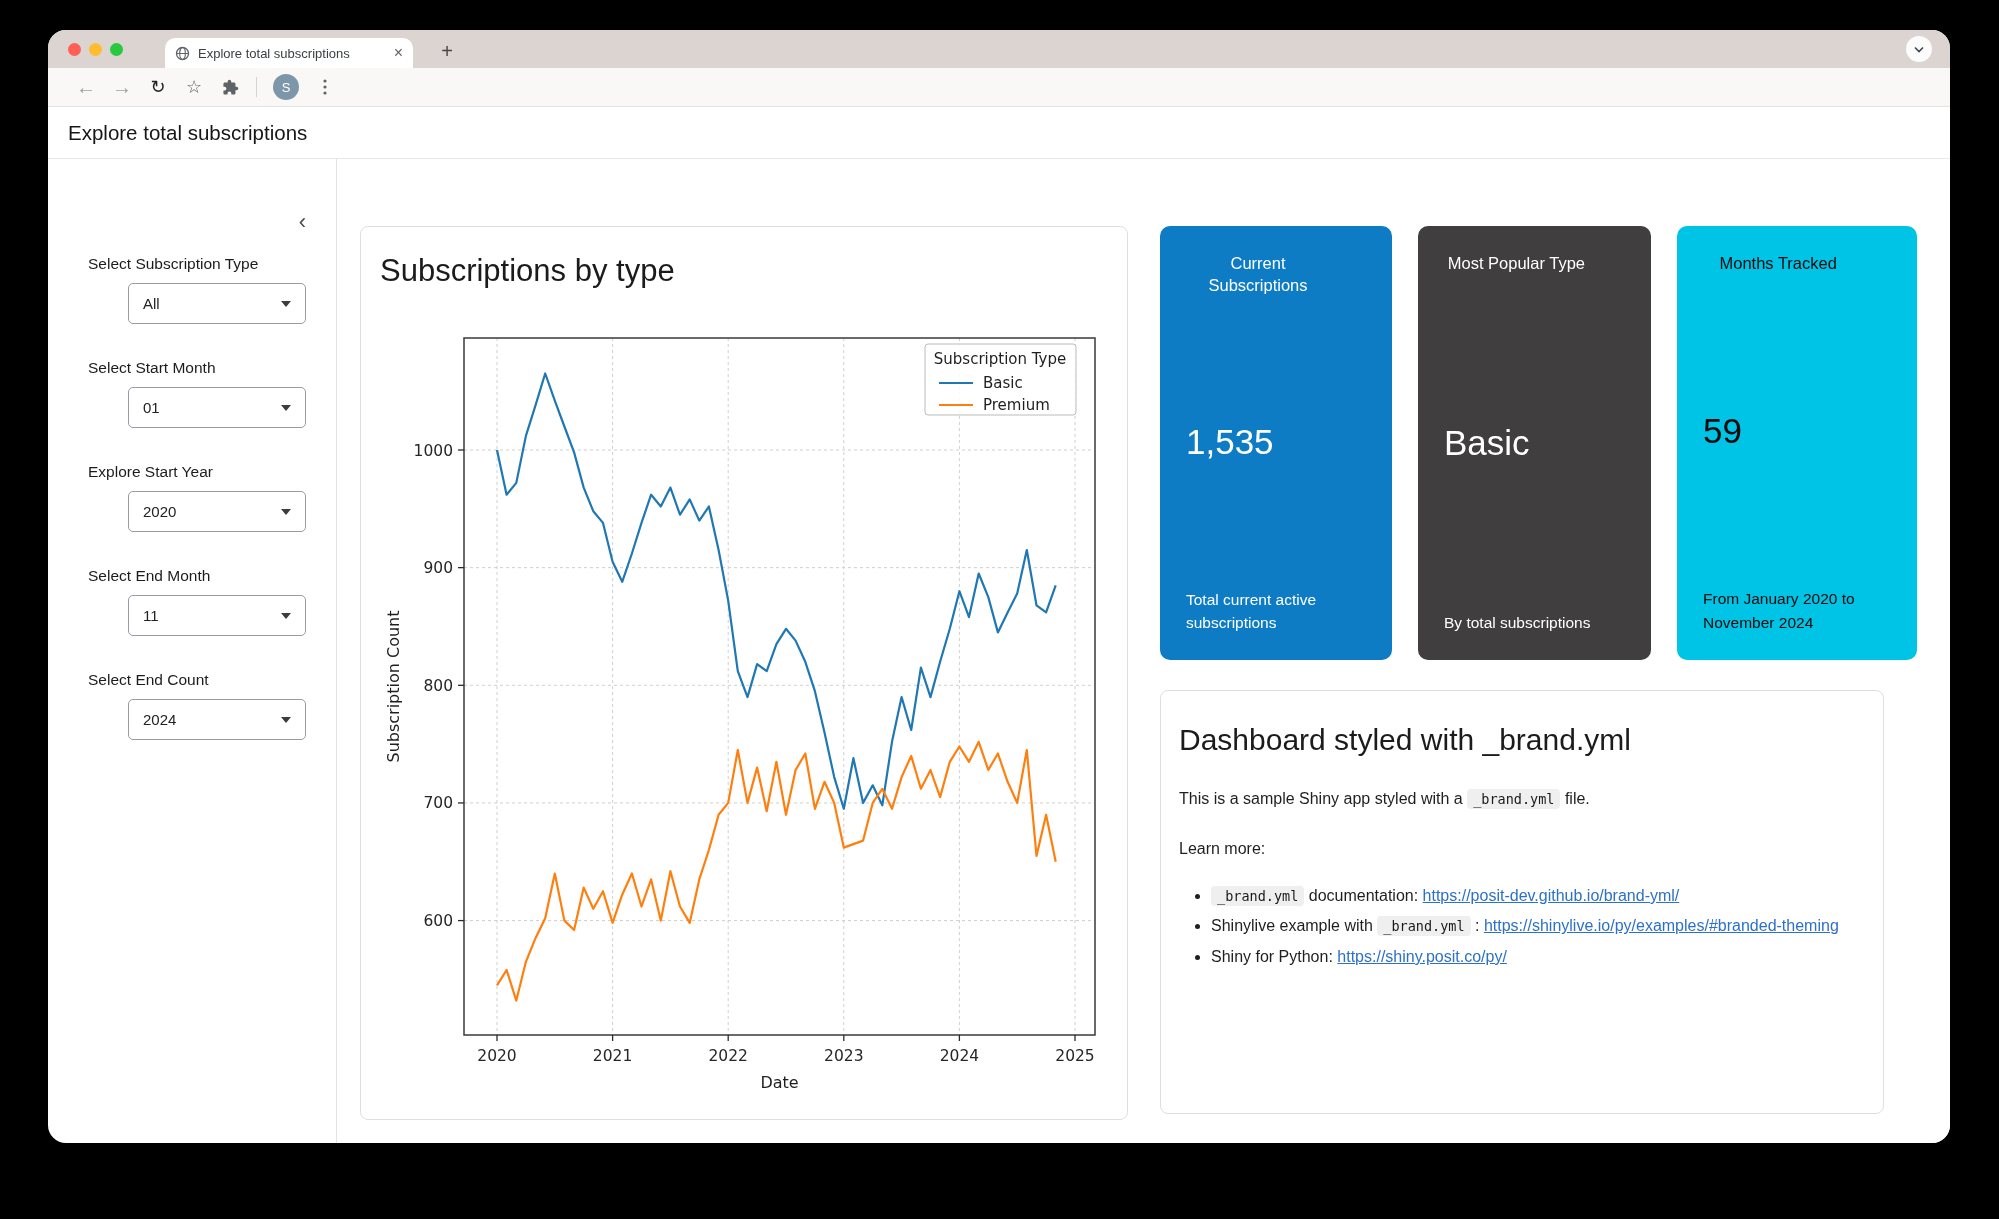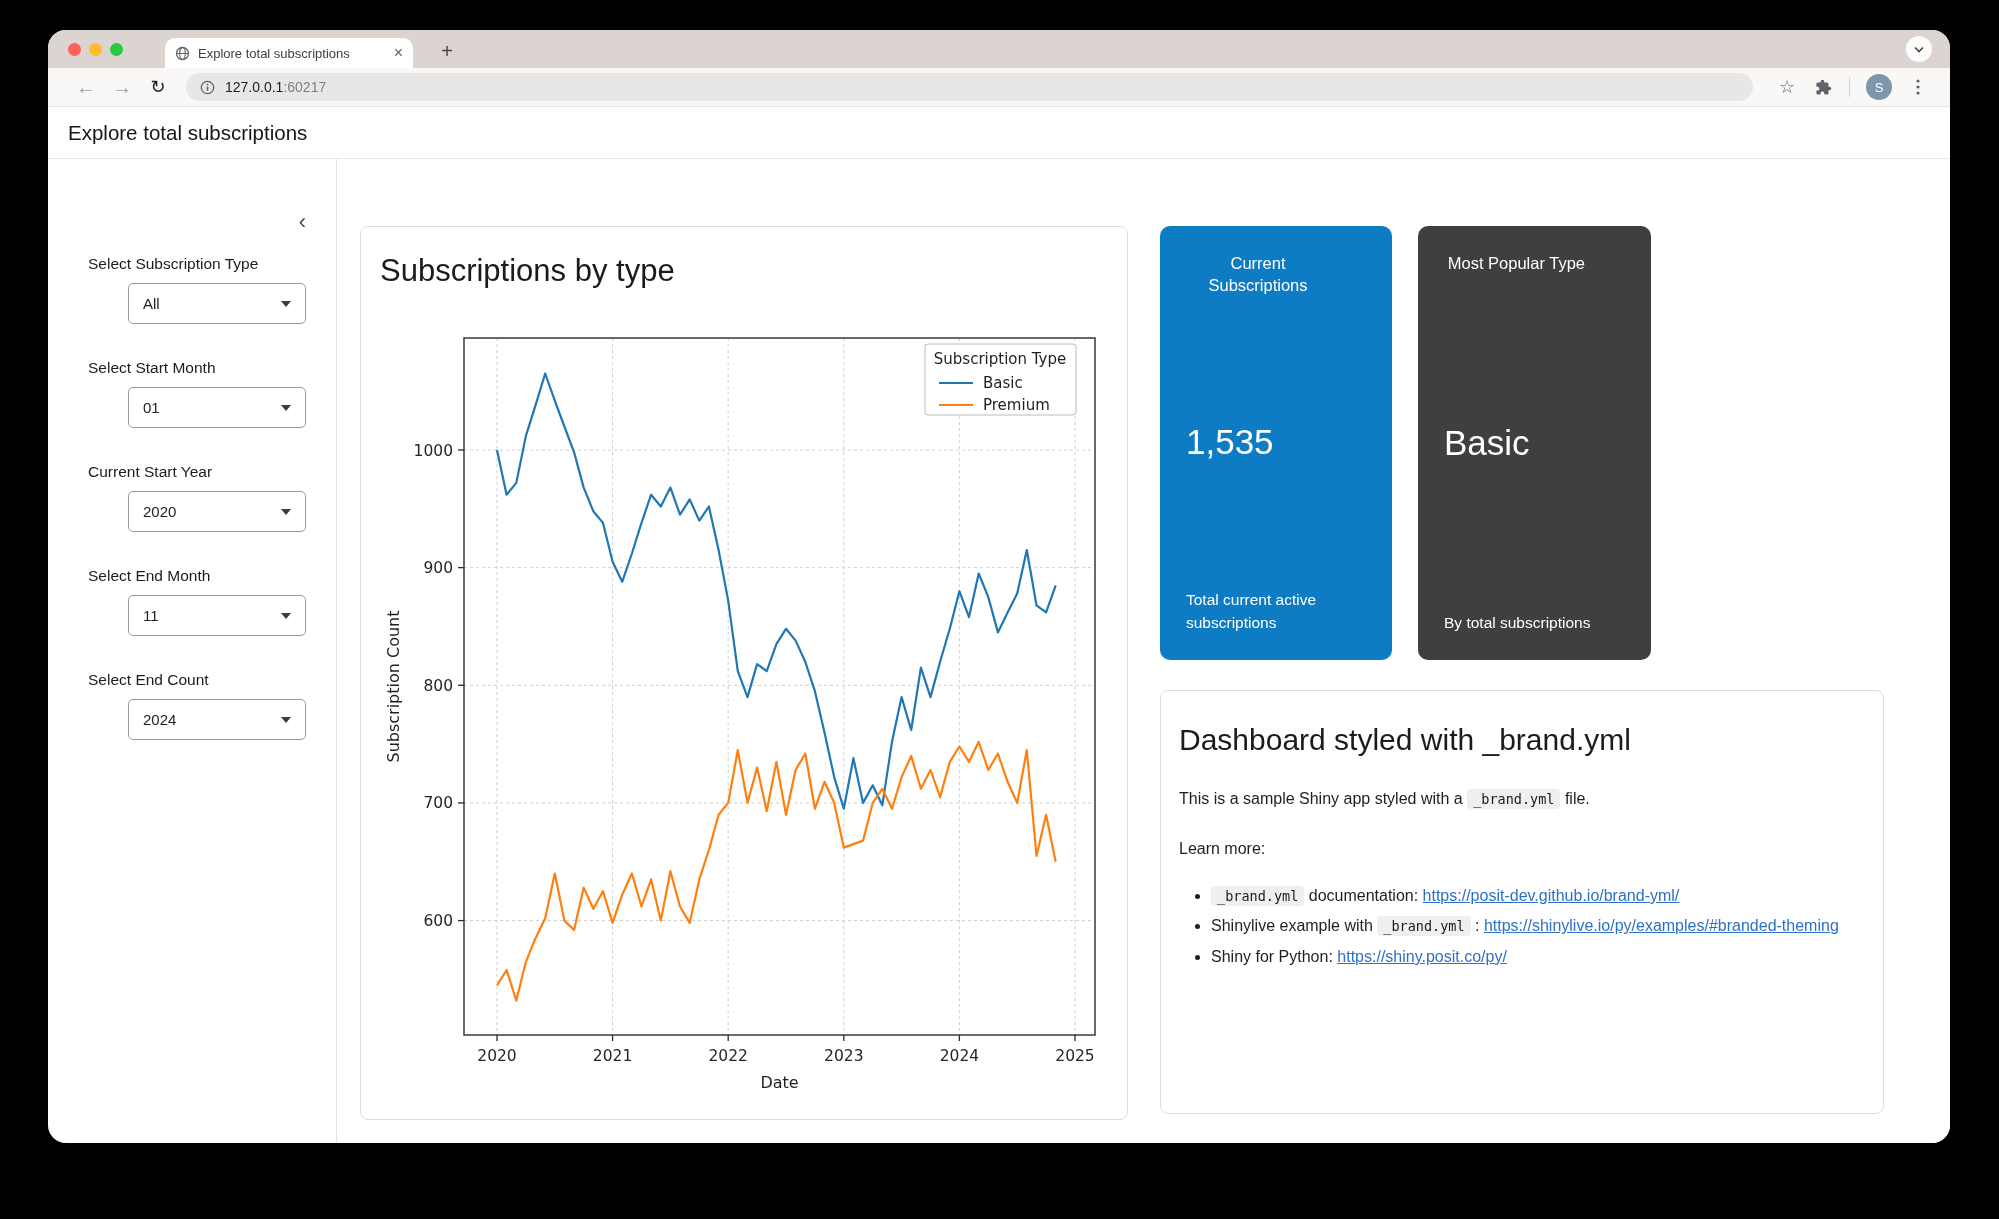--- a/index.html
+++ b/index.html
@@ -95,28 +95,20 @@
       <svg width="10" height="7" viewBox="0 0 10 7">
           <polyline points="1,1.5 5,5.5 9,1.5" fill="none" stroke="#454545" stroke-width="1.6"></polyline>
         </svg>
     </div>
   </div>
 
   <div class="toolbar">
     <div class="navbtn">←</div>
     <div class="navbtn">→</div>
     <div class="navbtn dark">↻</div>
-    <div class="omnibox">
-      <svg width="15" height="15" viewBox="0 0 16 16">
-          <circle cx="8" cy="8" r="6.6" fill="none" stroke="#5f6368" stroke-width="1.4"></circle>
-          <circle cx="8" cy="4.9" r="0.9" fill="#5f6368"></circle>
-          <rect x="7.2" y="6.8" width="1.6" height="5" rx="0.8" fill="#5f6368"></rect>
-        </svg>
-      <span class="url"><span>127.0.0.1</span><span class="port">:60217</span></span>
-    </div>
     <div class="tbicon">☆</div>
     <div class="tbicon">
       <svg width="17" height="17" viewBox="0 0 24 24">
           <path fill="#5f6368" d="M20.5 11H19V7c0-1.1-.9-2-2-2h-4V3.5a2.5 2.5 0 0 0-5 0V5H4c-1.1 0-2 .9-2 2v3.8h1.5a2.7 2.7 0 0 1 0 5.4H2V20c0 1.1.9 2 2 2h3.8v-1.5a2.7 2.7 0 0 1 5.4 0V22H17c1.1 0 2-.9 2-2v-4h1.5a2.5 2.5 0 0 0 0-5z"></path>
         </svg>
     </div>
     <div class="tbdivider"></div>
     <div class="avatar">S</div>
     <div class="tbicon">
       <svg width="4" height="16" viewBox="0 0 4 16">
@@ -144,21 +136,21 @@
             </div>
         </div>
         <div class="group">
           <label>Select Start Month</label>
           <div class="select">
               <span>01</span>
               <span class="caret"></span>
             </div>
         </div>
         <div class="group">
-          <label>Current Start Year</label>
+          <label>Explore Start Year</label>
           <div class="select">
               <span>2020</span>
               <span class="caret"></span>
             </div>
         </div>
         <div class="group">
           <label>Select End Month</label>
           <div class="select">
               <span>11</span>
               <span class="caret"></span>
@@ -229,20 +221,25 @@
       <div class="card value-box vb-1" style="border: none; background: rgb(13, 124, 197); color: rgb(255, 255, 255);">
         <div class="vb-title">Current Subscriptions</div>
         <div class="vb-value">1,535</div>
         <div class="vb-caption">Total current active subscriptions</div>
       </div>
       <div class="card value-box vb-2" style="border: none; background: rgb(64, 62, 62); color: rgb(255, 255, 255);">
         <div class="vb-title">Most Popular Type</div>
         <div class="vb-value">Basic</div>
         <div class="vb-caption">By total subscriptions</div>
       </div>
+      <div class="card value-box vb-3" style="border: none; background: rgb(0, 196, 230); color: rgb(11, 11, 11);">
+        <div class="vb-title">Months Tracked</div>
+        <div class="vb-value">59</div>
+        <div class="vb-caption">From January 2020 to November 2024</div>
+      </div>
 
       <div class="card info-card">
         <h2 class="info-title">Dashboard styled with _brand.yml</h2>
         <p><span>This is a sample Shiny app styled with a</span> <code class="inline-code">_brand.yml</code> <span>file.</span></p>
         <p class="learn">Learn more:</p>
         <ul id="bullet-list">
             <li><code class="inline-code">_brand.yml</code> documentation: <a class="doclink" href="#">https://posit-dev.github.io/brand-yml/</a></li>
             <li>Shinylive example with <code class="inline-code">_brand.yml</code> : <a class="doclink" href="#">https://shinylive.io/py/examples/#branded-theming</a></li>
             <li>Shiny for Python: <a class="doclink" href="#">https://shiny.posit.co/py/</a></li>
           </ul>

